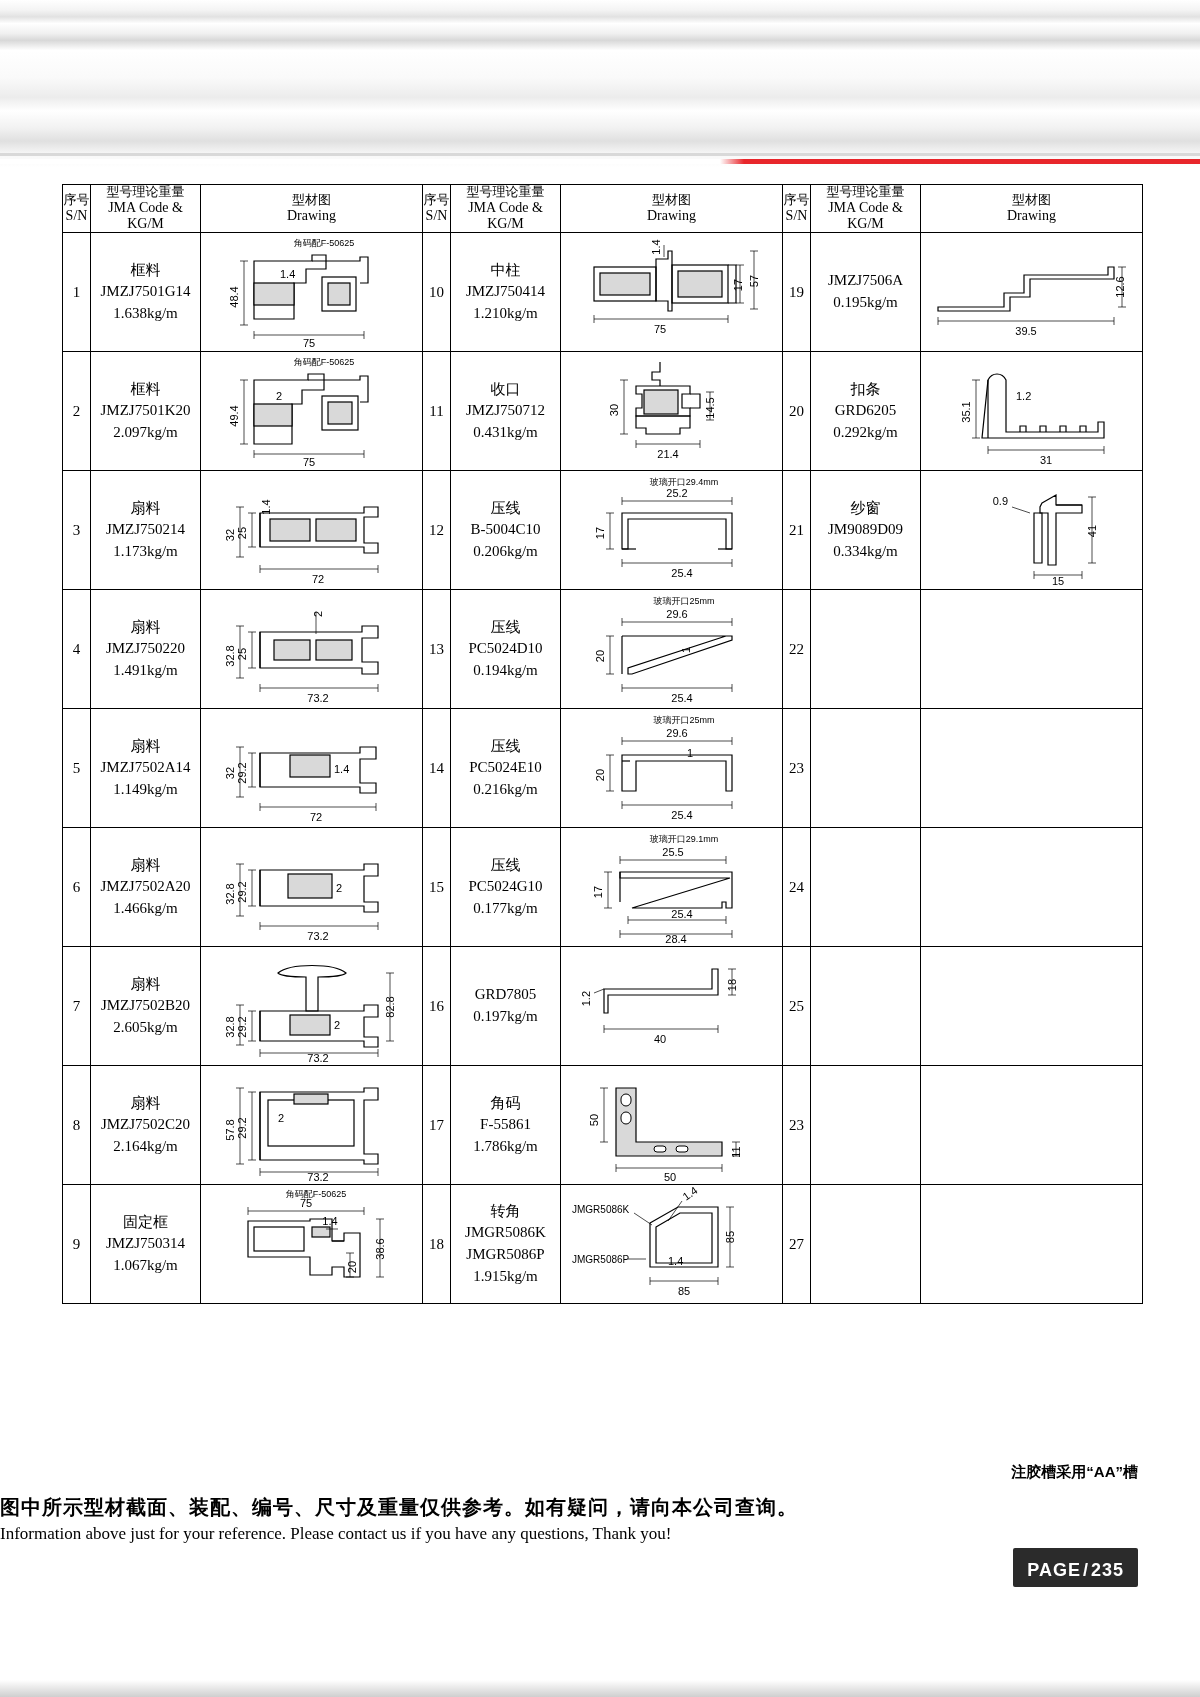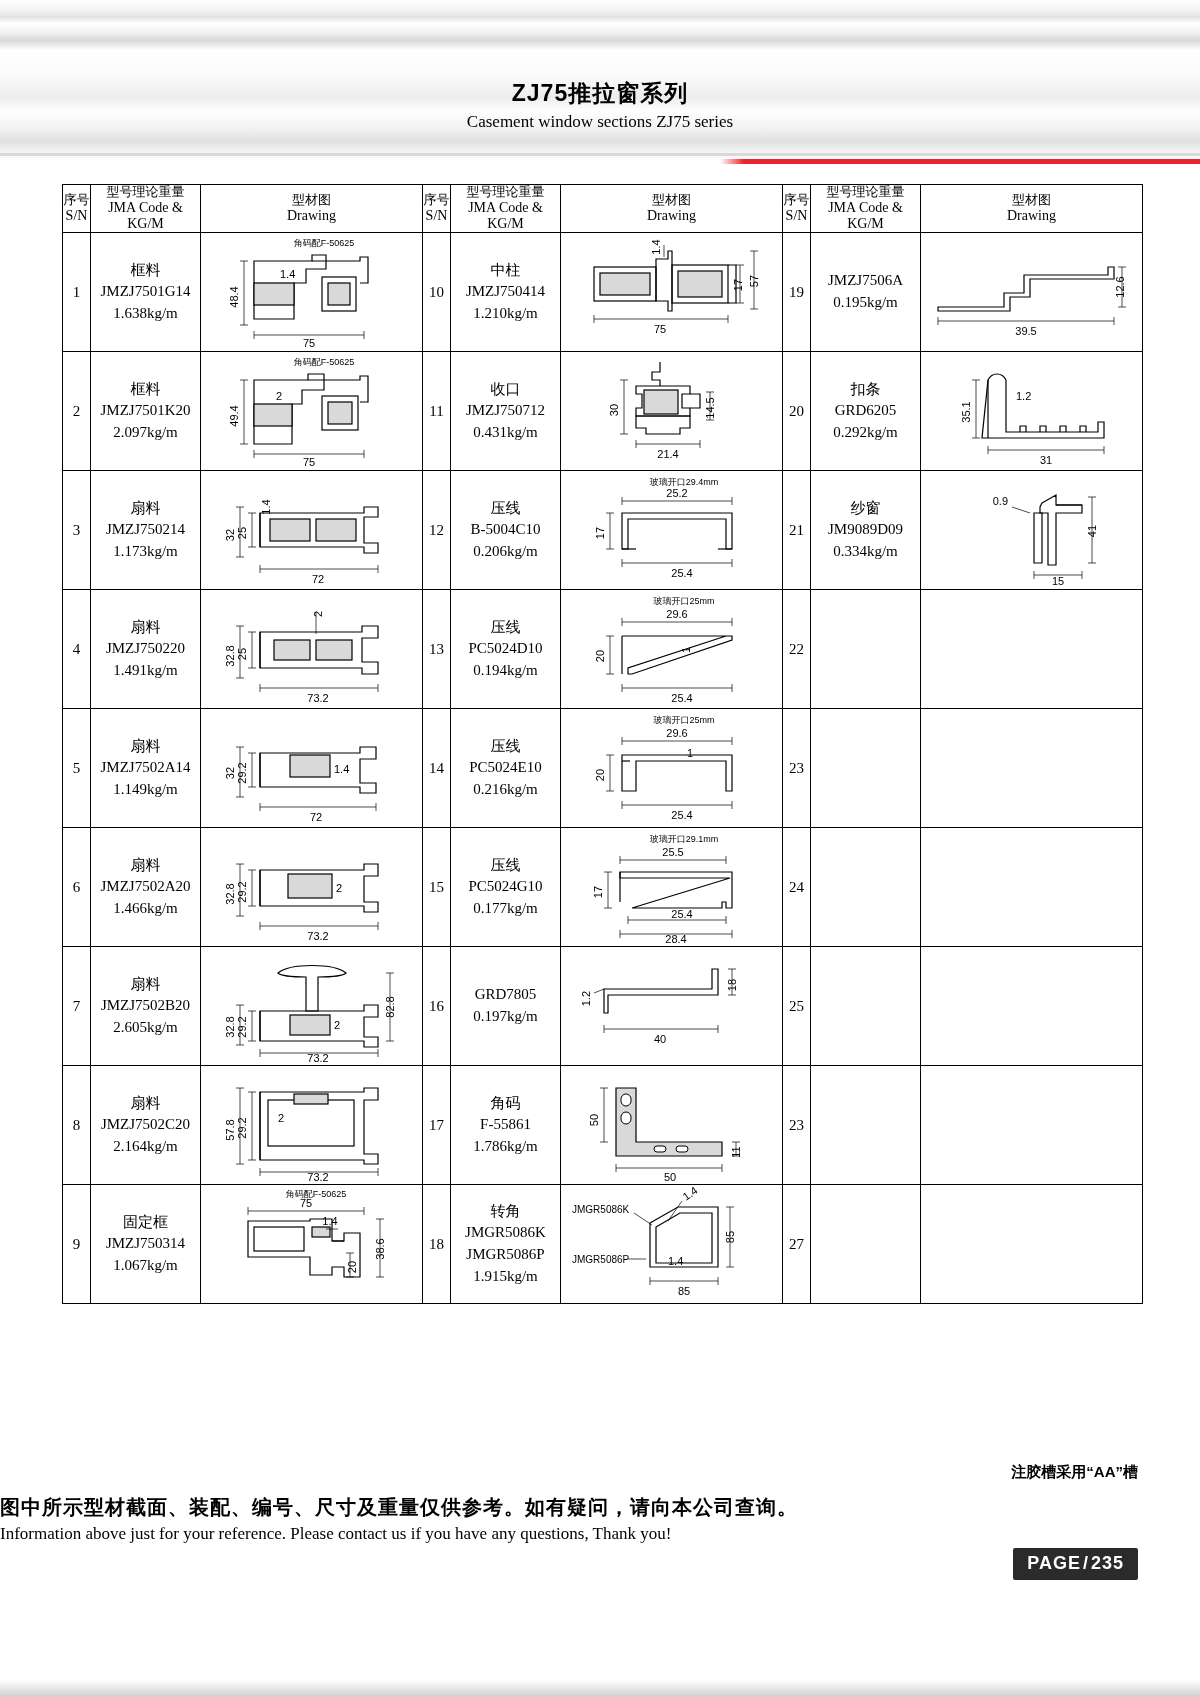--- a/index.html
+++ b/index.html
@@ -82,43 +82,41 @@
   }
   .foot-en{
     position:absolute;left:0;top:1524px;width:1200px;
     font-size:17px;
   }
   .pagebox{
     position:absolute;right:62px;top:1548px;
     background:#2b2b2b;color:#fff;
     font-family:"Liberation Sans", sans-serif;font-weight:bold;
     font-size:18px;letter-spacing:1px;
-    padding:5px 14px 6px 14px;
+    padding:12px 14px 6px 14px;
     border-radius:2px;
   }
   .pagebox .slash{color:#fff;margin:0 2px;}
   .bottom-shadow{
     position:absolute;left:0;top:1680px;width:1200px;height:17px;
     background:linear-gradient(to bottom,#ffffff,#cfcfcf);
   }
   .top-strip{
     position:absolute;left:0;top:0;width:1200px;height:10px;
     background:linear-gradient(to bottom,#c9c9c9,#ffffff);
   }
   
   text{font-family:"Liberation Sans", sans-serif;}
 </style>
 </head>
 <body>
 
 <div class="top-strip"></div>
 
 <div class="banner">
-  <div class="title-cn">ZJ75推拉窗系列</div>
-  <div class="title-en">Casement window sections ZJ75 series</div>
   <div class="banner-rule"></div>
 </div>
 
 <div class="sheet">
 <table class="main">
   <colgroup>
     <col class="c-sn">
         <col class="c-code">
         <col class="c-draw">
     <col class="c-sn">

